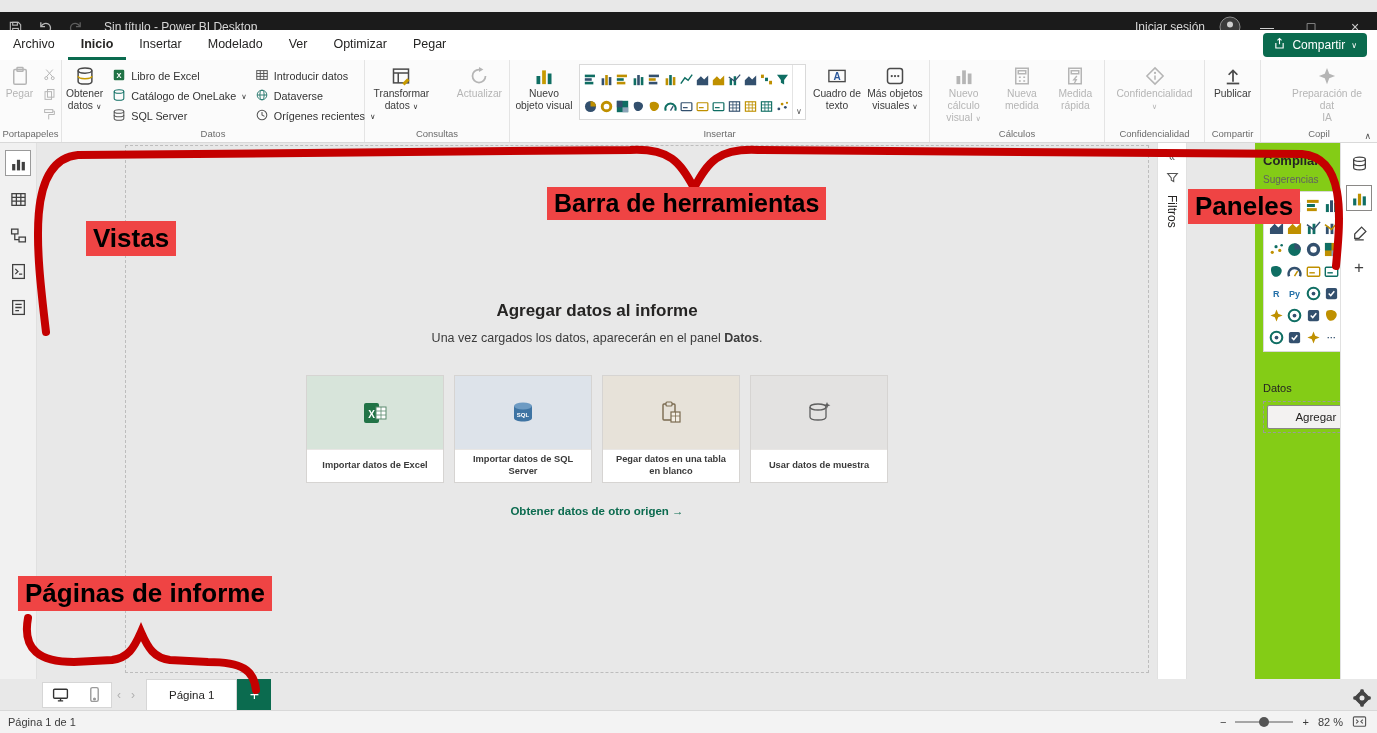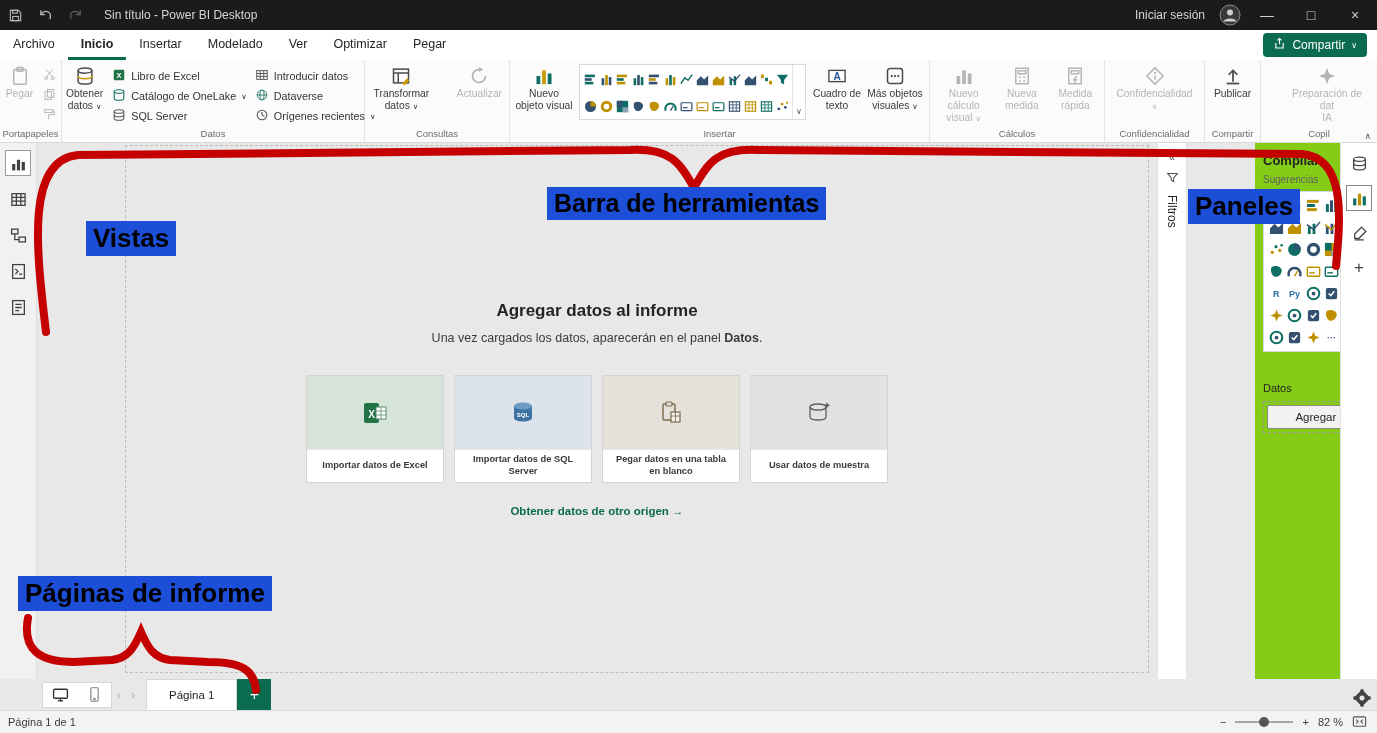--- a/index.html
+++ b/index.html
@@ -1,21 +1,21 @@
 <!DOCTYPE html>
 <html style="--accent: #0b6b4f; --red: #c40000;"><head>
 <meta charset="utf-8">
 <style>
   :root{ --accent:#0b6b4f; --red:#c40000; }
   *{box-sizing:border-box; margin:0; padding:0;}
   body{font-family:"Liberation Sans",sans-serif; background:#999;}
   .root{position:relative; width:1377px; height:733px; background:#e8e8e8; overflow:hidden; font-family:"Liberation Sans",sans-serif;}
 
   
-  .titlebar{position:absolute; left:0; top:0; width:1377px; height:30px; background:#1b1b1b; color:#c9c9c9; display:flex; align-items:center; font-size:12px;}
+  .titlebar{position:absolute; left:0; top:12px; width:1377px; height:30px; background:#1b1b1b; color:#c9c9c9; display:flex; align-items:center; font-size:12px;}
   .tb-btn{width:30px; height:30px; display:flex; align-items:center; justify-content:center; color:#b9b9b9;}
   .tb-btn.dim{color:#5e5e5e;}
   .tb-title{margin-left:14px; color:#d6d6d6;}
   .tb-right{margin-left:auto; display:flex; align-items:center; height:30px;}
   .tb-signin{padding:0 10px; color:#d6d6d6;}
   .tb-avatar{width:30px; height:30px; display:flex; align-items:center; justify-content:center;}
   .tb-win{width:44px; height:30px; display:flex; align-items:center; justify-content:center; font-size:14px; color:#cfcfcf;}
 
   
   .menubar{position:absolute; left:0; top:30px; width:1377px; height:30px; background:#ffffff; display:flex; align-items:center;}
@@ -93,21 +93,21 @@
   .add-page{width:34px; height:31px; background:var(--accent); color:#fff; display:flex; align-items:center; justify-content:center; font-size:16px;}
 
   
   .statusbar{position:absolute; left:0; top:710px; width:1377px; height:23px; background:#f3f3f3; border-top:1px solid #d8d8d8; display:flex; align-items:center; padding:0 8px; font-size:11px; color:#3b3b3b;}
   .sb-right{margin-left:auto; display:flex; align-items:center; gap:9px; padding-right:2px;}
   .zoom-track{position:relative; width:58px; height:2px; background:#a6a6a6;}
   .zoom-thumb{position:absolute; left:24px; top:-4px; width:10px; height:10px; border-radius:50%; background:#555;}
   .gear{position:absolute; left:1350px; top:686px; width:24px; height:24px; display:flex; align-items:center; justify-content:center;}
 
   
-  .ann{position:absolute; background:#1d4ed8; color:#000; font-weight:bold; font-size:25px; line-height:1.25; padding:1px 7px; z-index:60; white-space:nowrap;}
+  .ann{position:absolute; background:#ef4444; color:#000; font-weight:bold; font-size:25px; line-height:1.25; padding:1px 7px; z-index:60; white-space:nowrap;}
   .ann-svg{position:absolute; left:0; top:0; z-index:55; pointer-events:none;}
 </style>
 </head>
 <body>
 
 <div class="root">
 
   <div class="titlebar">
     <div class="tb-btn">
       <svg width="15" height="15" viewBox="0 0 16 16" fill="none" stroke="currentColor" stroke-width="1.2">

